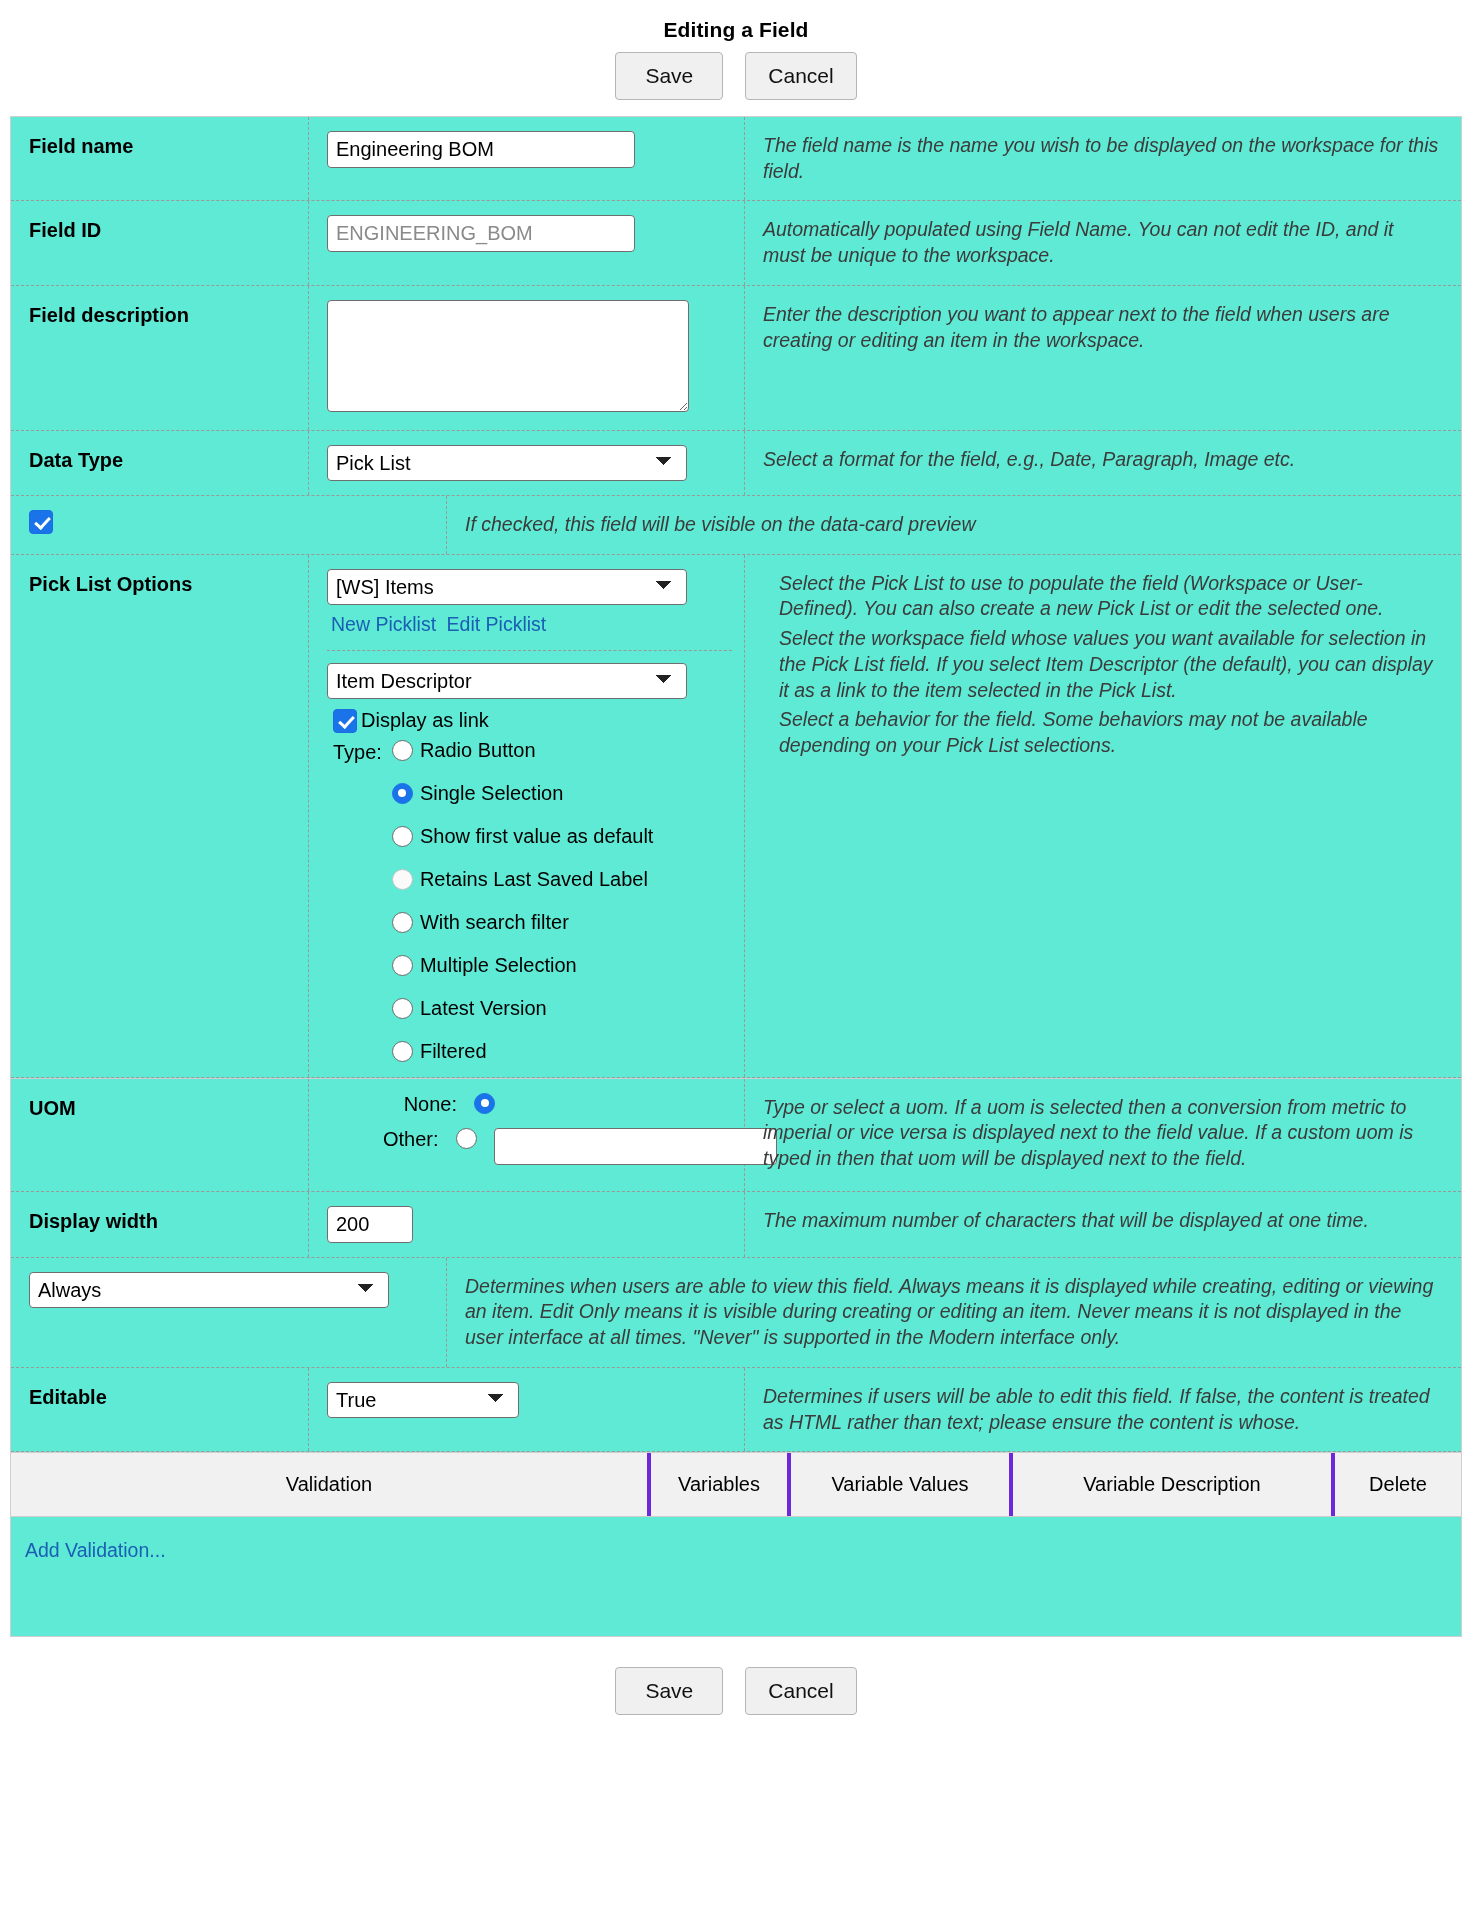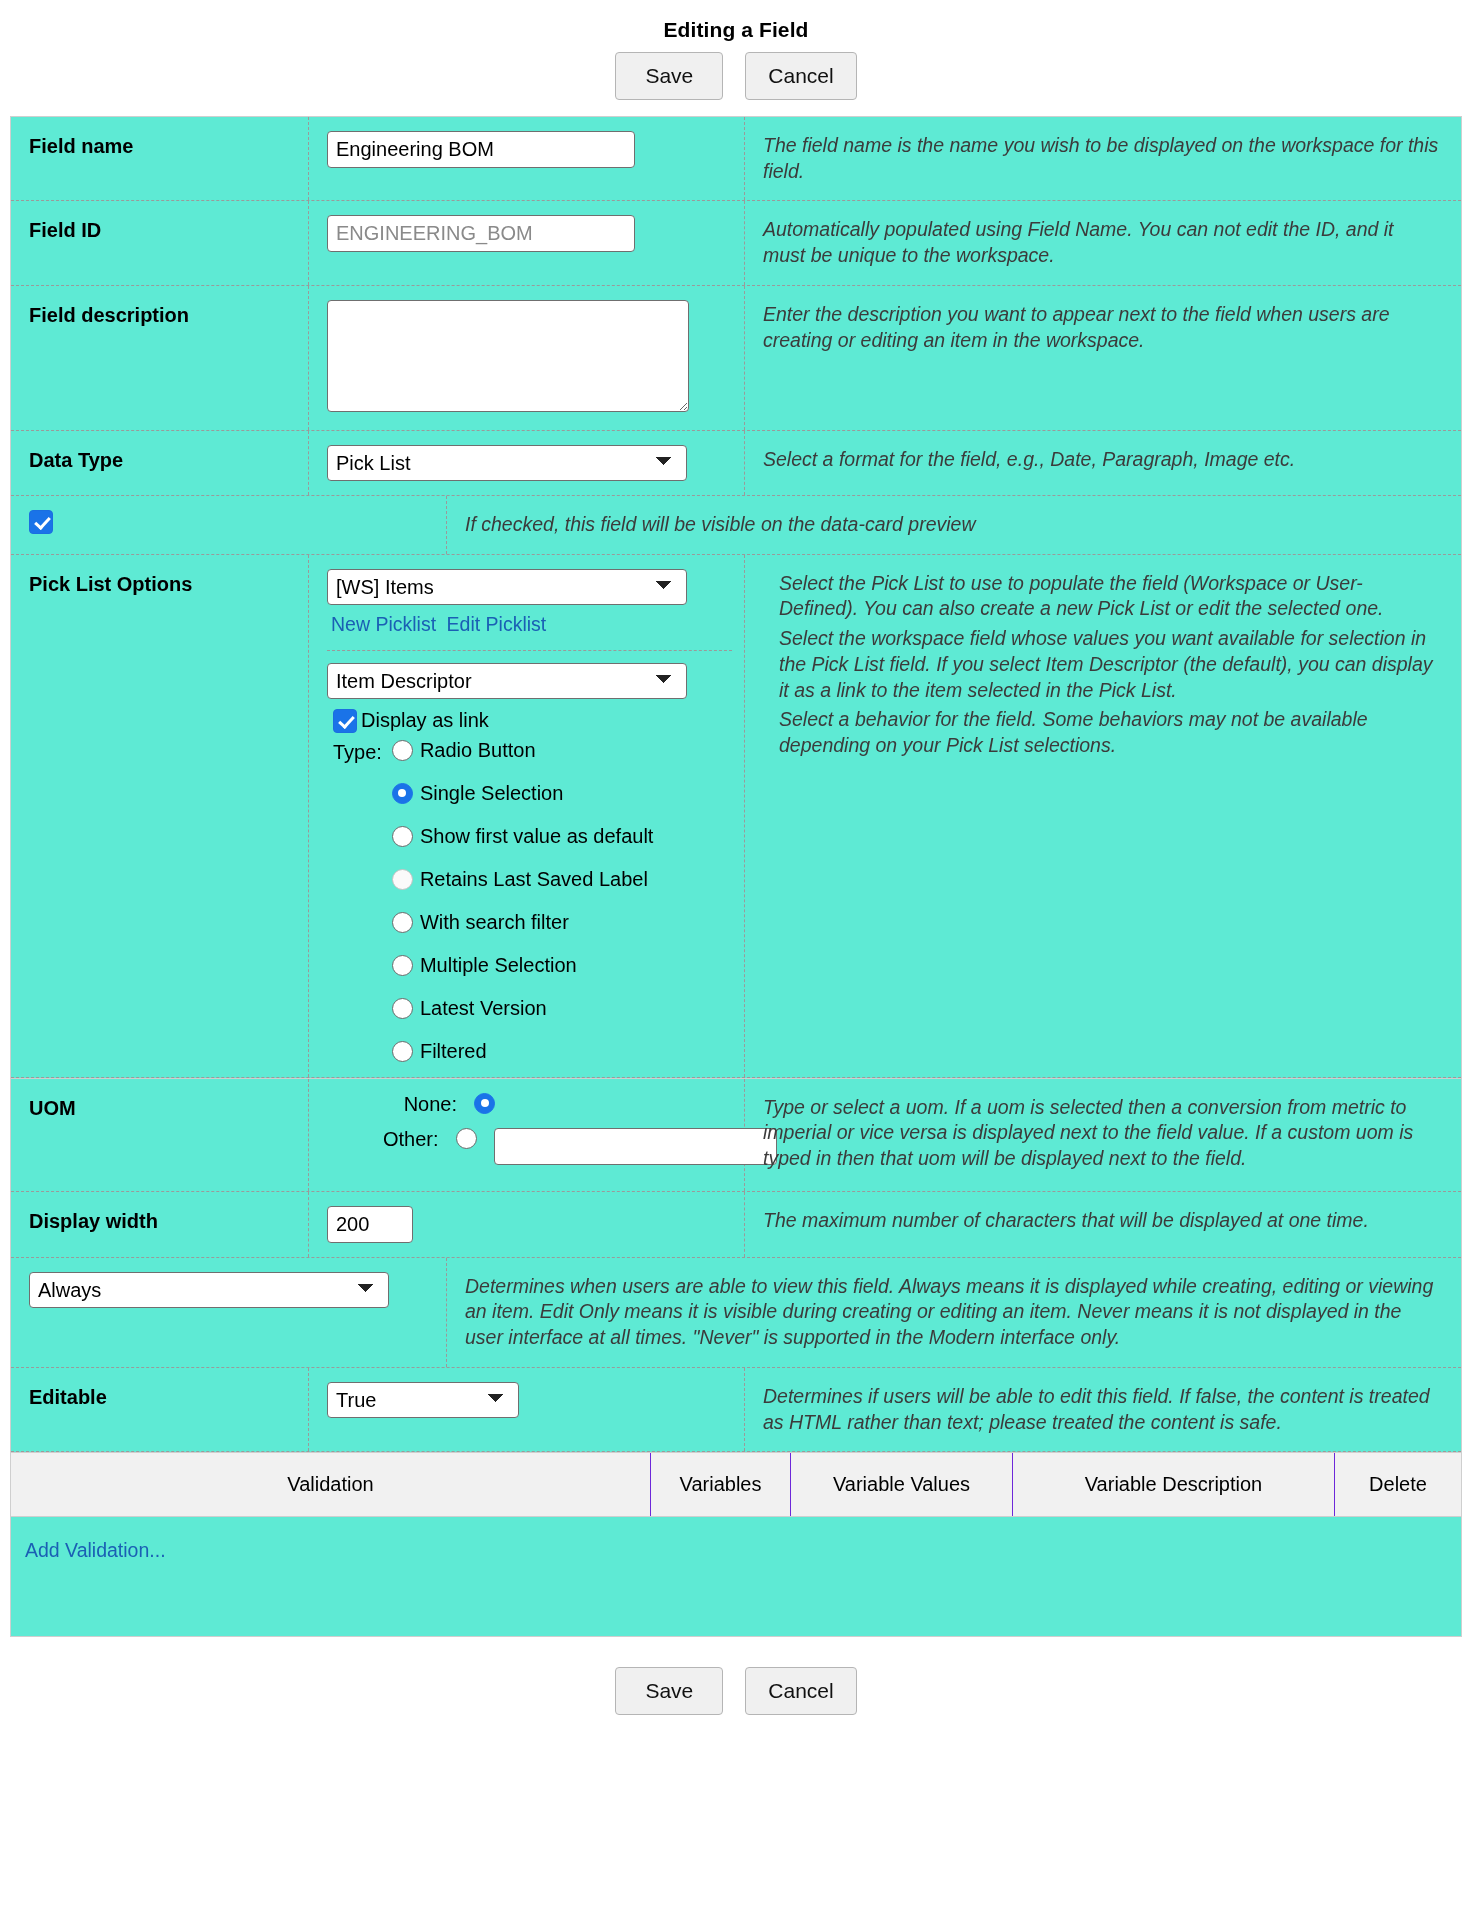--- a/index.html
+++ b/index.html
@@ -233,21 +233,21 @@
   .grid-head {
     display: flex;
     background: #f1f1f1;
     border-top: 1px solid #cfcfcf;
     border-bottom: 1px solid #cfcfcf;
     font-size: 20px;
   }
   .gh {
     padding: 20px 0;
     text-align: center;
-    border-right: 1px solid #6d28d9;
+    border-right: 4px solid #6d28d9;
   }
   .gh:last-child { border-right: none; }
   .gh-validation { flex: 0 0 640px; }
   .gh-variables { flex: 0 0 140px; }
   .gh-values { flex: 0 0 222px; }
   .gh-desc { flex: 0 0 322px; }
   .gh-delete { flex: 1 1 auto; }
 
   .add-validation {
     padding: 22px 14px 74px 14px;
@@ -414,21 +414,21 @@
       <div class="cell-help">Determines when users are able to view this field. Always means it is displayed while creating, editing or viewing an item. Edit Only means it is visible during creating or editing an item. Never means it is not displayed in the user interface at all times. "Never" is supported in the Modern interface only.</div>
     </div>
 
     <div class="row">
       <div class="cell-label">Editable</div>
       <div class="cell-control">
         <select class="narrow">
           <option>True</option>
         </select>
       </div>
-      <div class="cell-help">Determines if users will be able to edit this field. If false, the content is treated as HTML rather than text; please treated the content is safe.</div>
+      <div class="cell-help">Determines if users will be able to edit this field. If false, the content is treated as HTML rather than text; please ensure the content is whose.</div>
     </div>
 
     <div class="grid-head">
       <div class="gh gh-validation">Validation</div>
       <div class="gh gh-variables">Variables</div>
       <div class="gh gh-values">Variable Values</div>
       <div class="gh gh-desc">Variable Description</div>
       <div class="gh gh-delete">Delete</div>
     </div>
 

